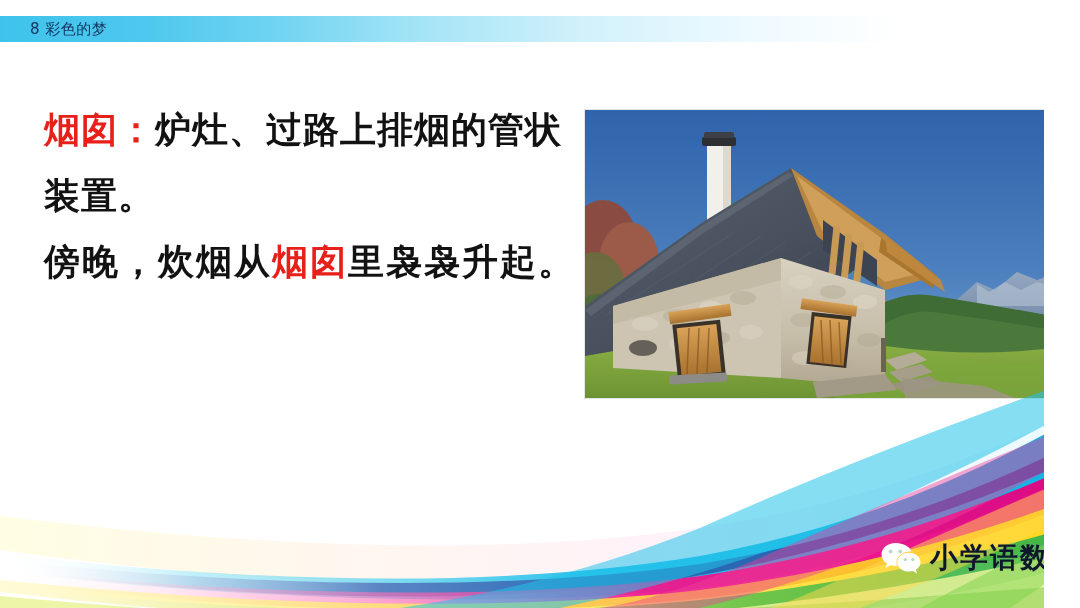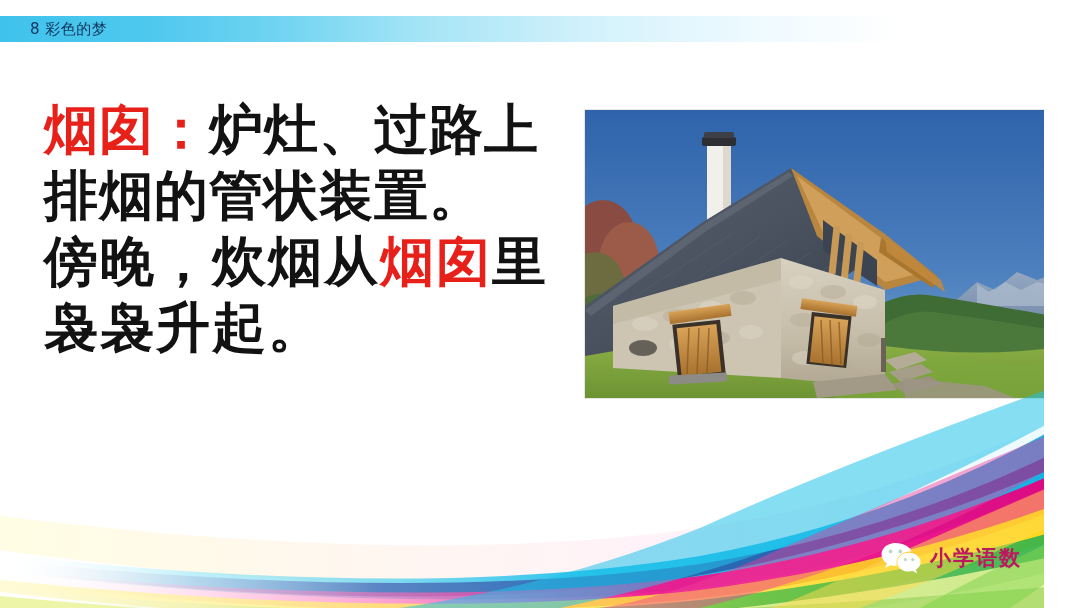--- a/index.html
+++ b/index.html
@@ -50,21 +50,21 @@
 
   
   #text-column {
     position: absolute;
     left: 44px;
     top: 96px;
     width: 540px;
   }
   .para {
     font-family: "DejaVu Serif", "Liberation Serif", serif;
-    font-size: 54px;
+    font-size: 36px;
     font-weight: 700;
     line-height: 66px;
     color: #121212;
     letter-spacing: 1px;
   }
   #para-2 {
     letter-spacing: 2px;
   }
   .hl {
     color: #e8201a;
@@ -99,23 +99,23 @@
     left: 880px;
     top: 535px;
     display: flex;
     align-items: center;
     gap: 8px;
     height: 46px;
   }
   #wechat-icon { display: block; }
   #watermark-text {
     font-family: Liberation Serif, serif;
-    font-size: 21px;
+    font-size: 28px;
     font-weight: 700;
-    color: #be185d;
+    color: #0f172a;
     letter-spacing: 2px;
     text-shadow: 0 0 2px rgba(120,160,120,0.35);
     white-space: nowrap;
   }
 </style>
 </head>
 <body>
 
 <div id="slide">
 

